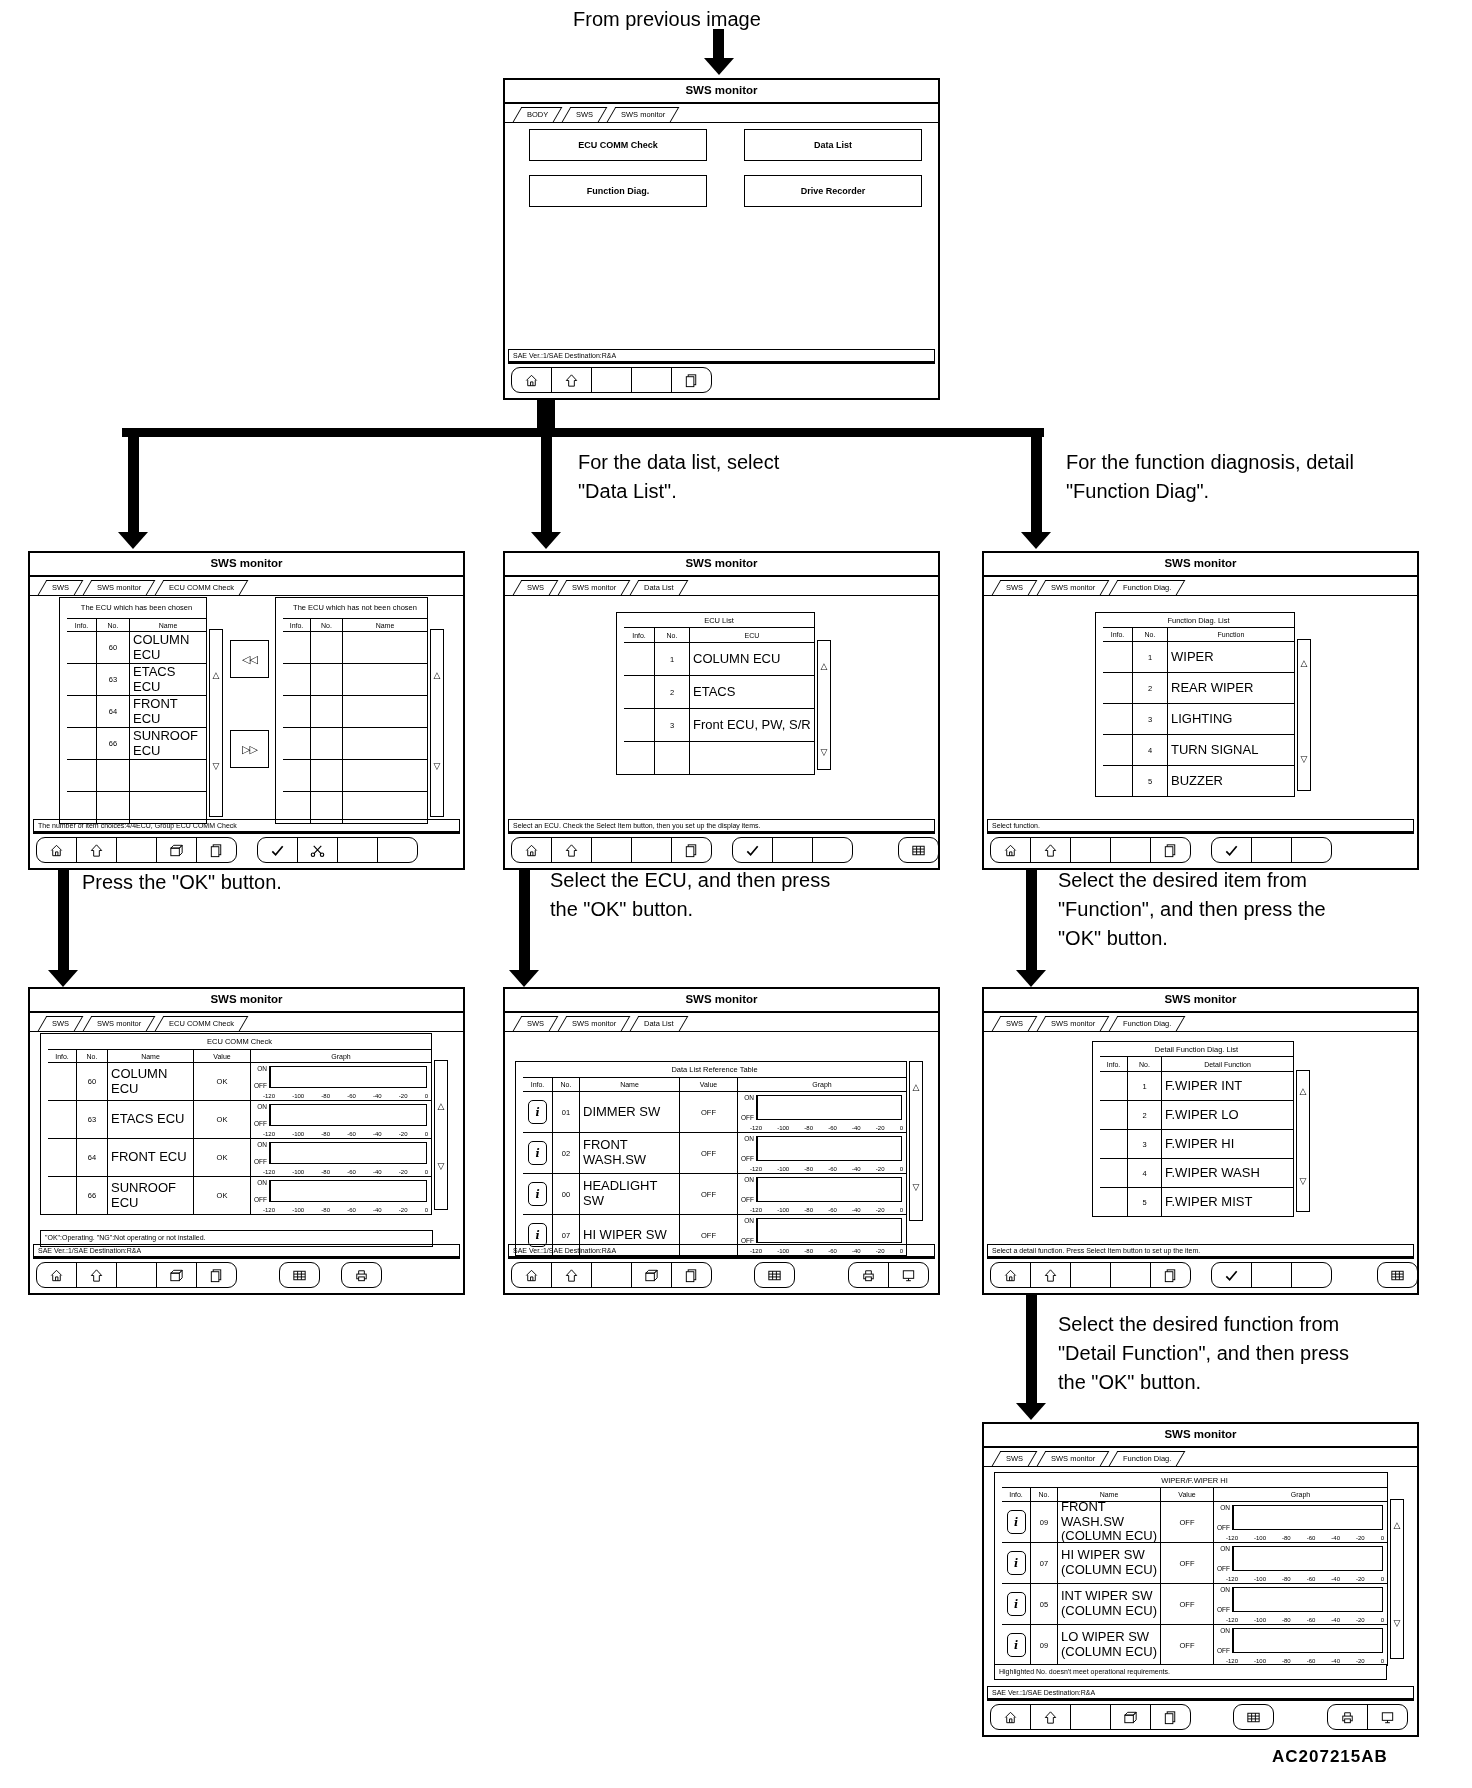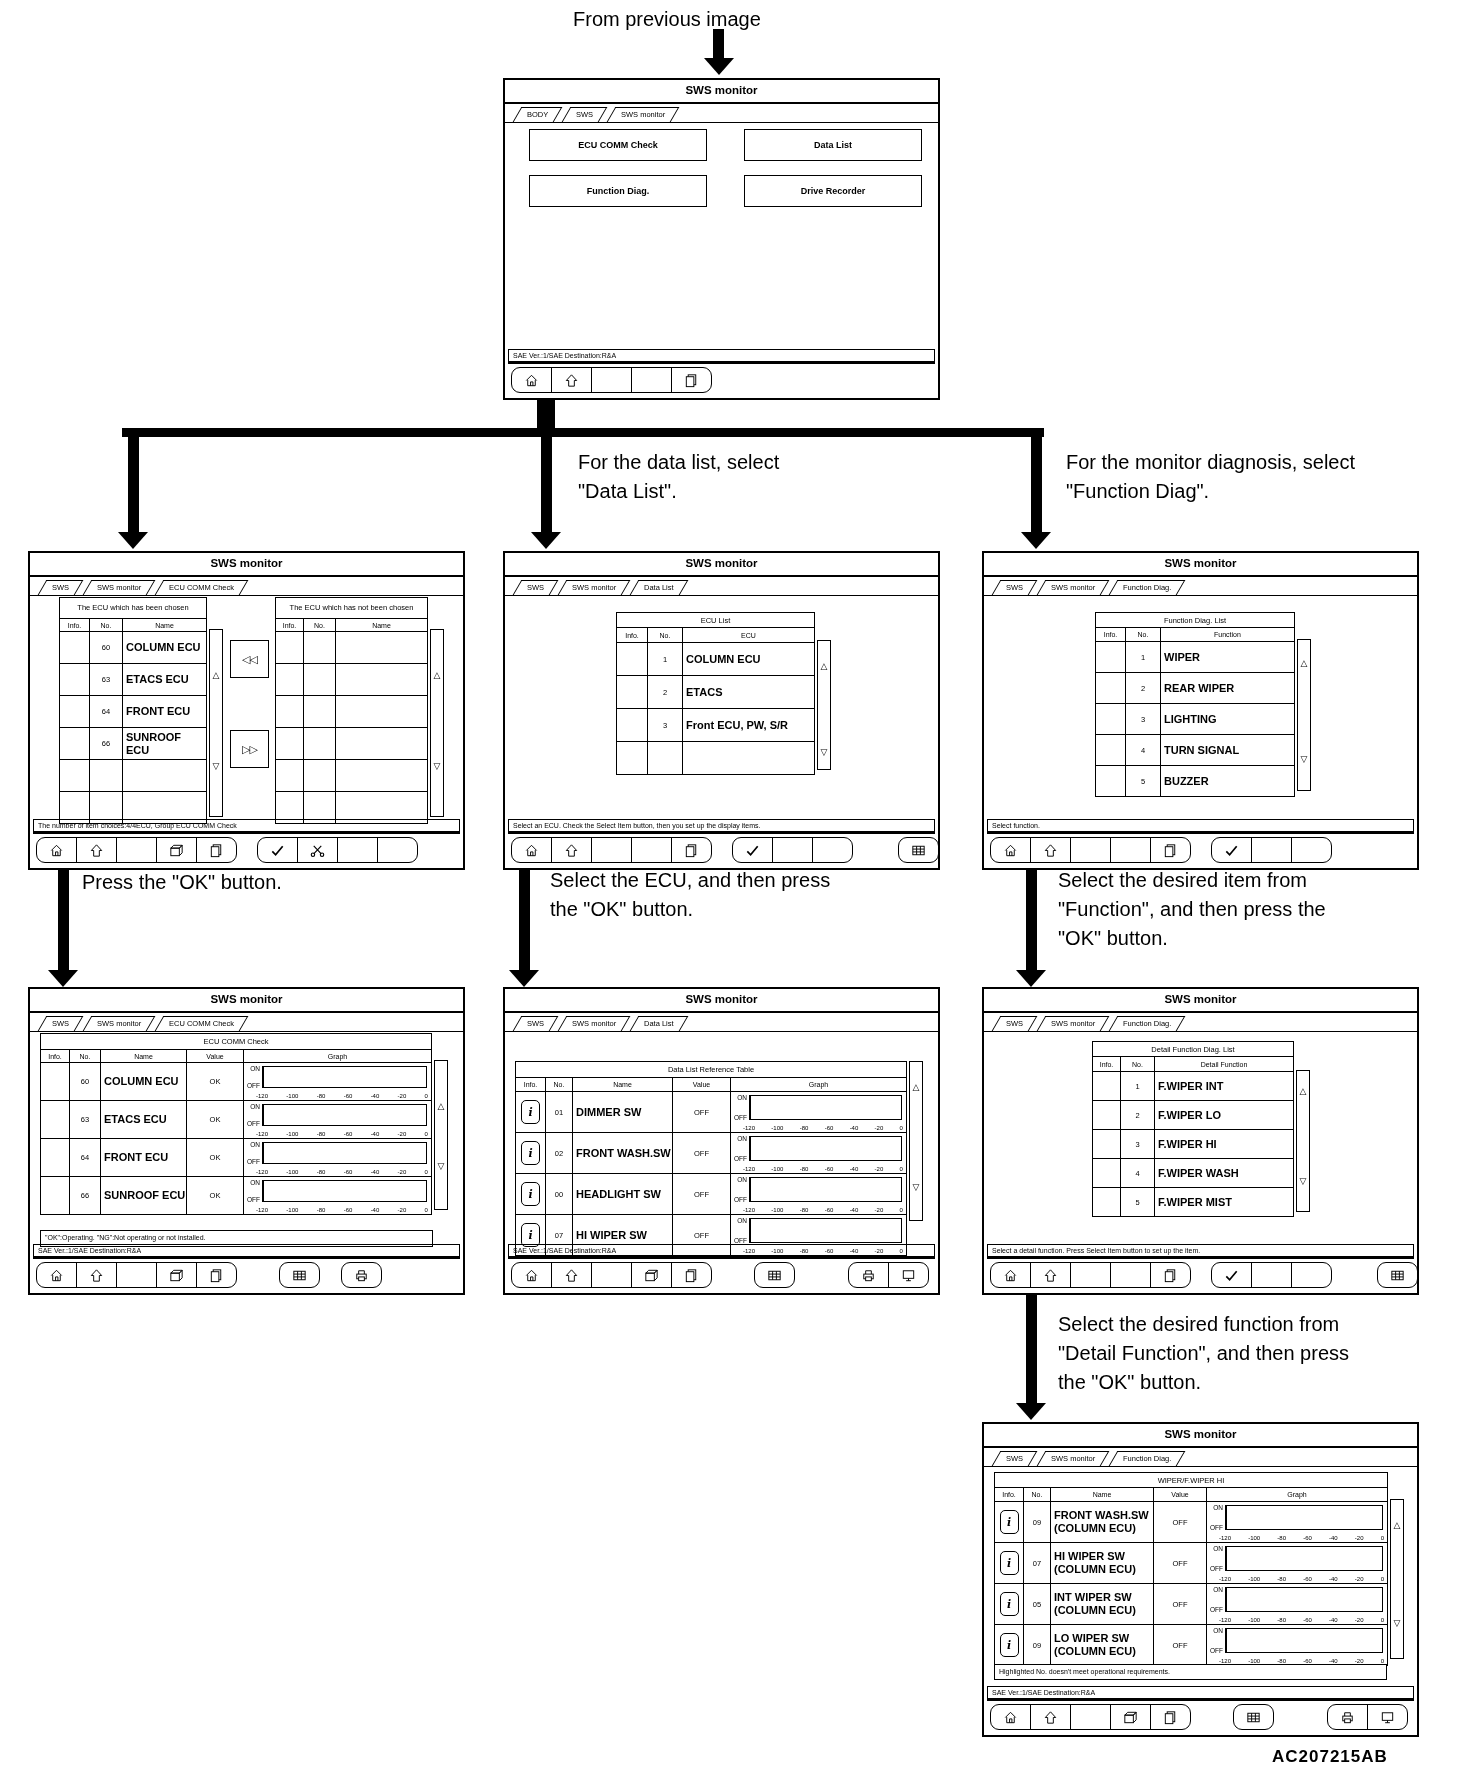--- a/index.html
+++ b/index.html
@@ -24,31 +24,31 @@
        padding:0 9px;background:#fff;}
   .tab span{display:block;transform:skewX(30deg);font-size:7.5px;line-height:13px;white-space:nowrap;}
   .statusbar{position:absolute;left:3px;right:3px;bottom:36px;height:13px;border:1px solid #000;
              font-size:7px;line-height:12px;padding-left:4px;overflow:hidden;white-space:nowrap;box-sizing:border-box;}
   .toolbar{position:absolute;left:3px;right:3px;bottom:4px;height:30px;border-top:2px solid #000;}
   .tgroup{position:absolute;top:3px;height:24px;border:1px solid #000;border-radius:9px;display:flex;background:#fff;}
   .tcell{width:39px;display:flex;align-items:center;justify-content:center;border-right:1px solid #000;}
   .tgroup .tcell:last-child{border-right:none;}
   .ticon{width:17px;height:17px;}
   
-  .tbl{position:absolute;border:1px solid #000;background:#fff;box-sizing:border-box;}
+  .tbl{position:absolute;border:1px solid #000;background:#fff;box-sizing:border-box;padding-left:7px;}
   .ttitle{border-bottom:1px solid #000;display:flex;align-items:center;justify-content:center;
           font-size:7.5px;overflow:hidden;white-space:nowrap;}
   .chrow{display:flex;border-bottom:1px solid #000;}
   .chrow .c{font-size:7px;display:flex;align-items:center;justify-content:center;}
   .row{display:flex;border-bottom:1px solid #000;}
   .rows .row:last-child,.srows .row:last-child{border-bottom:none;}
   .c{border-right:1px solid #000;box-sizing:border-box;overflow:hidden;}
   .c:last-child{border-right:none;}
   .cc{display:flex;align-items:center;justify-content:center;font-size:7.5px;text-align:center;}
-  .cl{display:flex;align-items:center;padding-left:3px;font-size:11px;line-height:1.15;font-weight:bold;}
+  .cl{display:flex;align-items:center;padding-left:3px;font-size:13px;line-height:1.15;}
   .scroll{position:absolute;width:14px;border:1px solid #000;background:#fff;box-sizing:border-box;}
   .scroll span{position:absolute;left:0;right:0;text-align:center;font-size:9px;line-height:10px;}
   .xfer{position:absolute;width:37px;height:36px;border:1px solid #000;display:flex;align-items:center;
         justify-content:center;font-size:11px;letter-spacing:-1px;background:#fff;}
   .btn{position:absolute;height:30px;border:1px solid #000;display:flex;align-items:center;
        justify-content:center;font-weight:bold;font-size:9px;background:#fff;}
   .notebar{position:absolute;border:1px solid #000;font-size:7px;line-height:13px;padding-left:4px;background:#fff;}
   
   .gcell{flex:1;position:relative;display:flex;border-right:none;}
   .glab{width:18px;display:flex;flex-direction:column;justify-content:space-between;align-items:flex-end;
@@ -161,21 +161,21 @@
   <div class="vshaft" style="left:1031px;top:437px;height:95px;"></div>
   <div class="vhead" style="left:1021px;top:532px;"></div>
 
   <div class="bigtext" style="left:578px;top:448px;">
 
   <div class="iline">For the data list, select</div>
       <div class="iline">"Data List".</div>
     </div>
   <div class="bigtext" style="left:1066px;top:448px;">
 
-  <div class="iline">For the monitor diagnosis, select</div>
+  <div class="iline">For the function diagnosis, detail</div>
       <div class="iline">"Function Diag".</div>
     </div>
 
   <div class="screen" style="left:28px;top:551px;height:319px;">
     <div class="titlebar">SWS monitor</div>
     <div class="tabs">
 
     <div class="tab">
           <span>SWS</span>
         </div>

